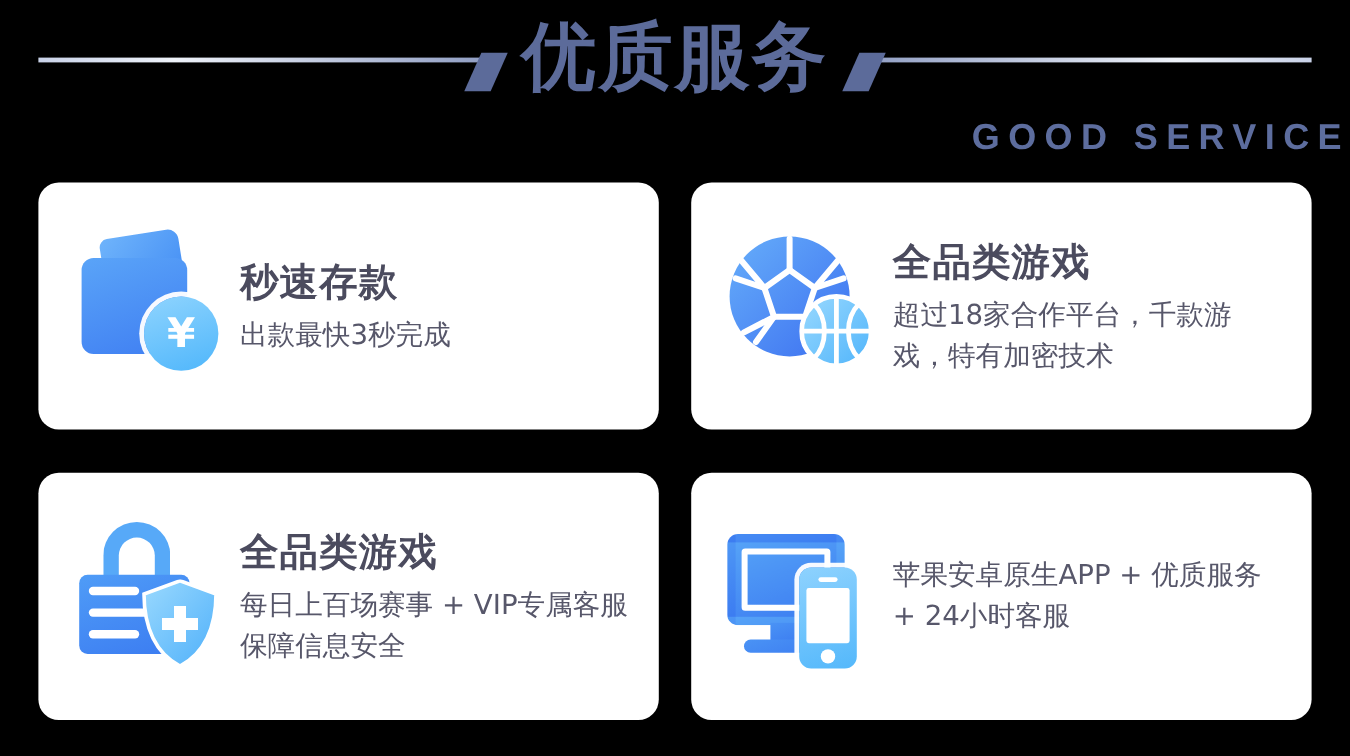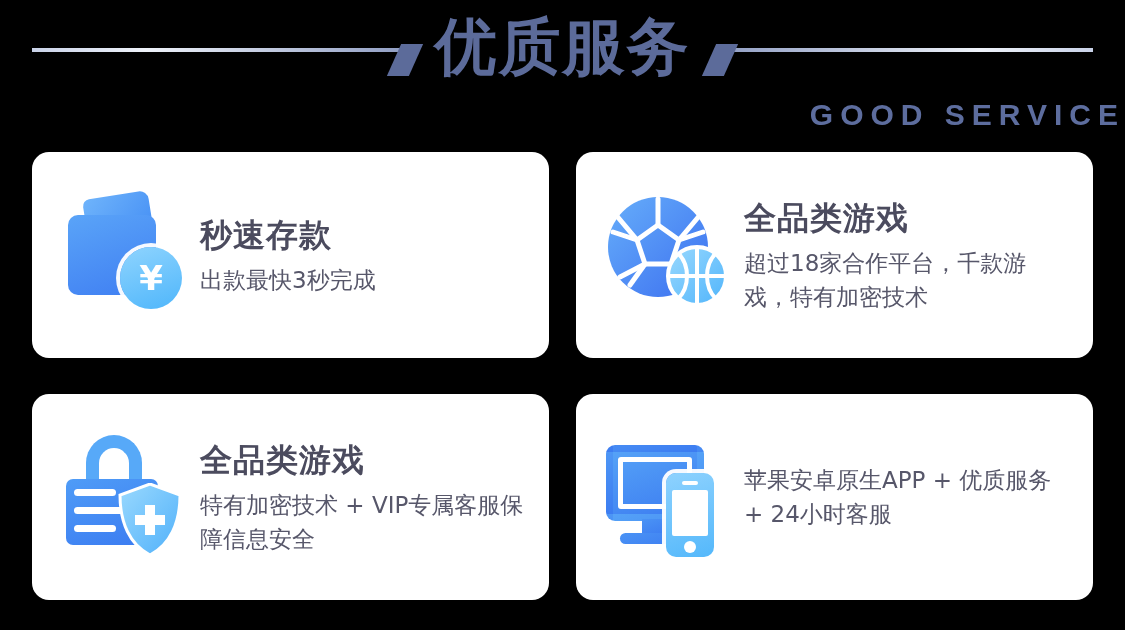--- a/index.html
+++ b/index.html
@@ -279,21 +279,21 @@
               <stop offset="0%" stop-color="#9ad9fe"></stop>
               <stop offset="100%" stop-color="#4fb0fa"></stop>
             </linearGradient>
           </defs>
           <path d="M32,1 L62,12 C62,40 52,62 32,72 C12,62 2,40 2,12 Z" fill="url(#shg)" stroke="#ffffff" stroke-width="3"></path>
           <path d="M27,22 L37,22 L37,32 L47,32 L47,42 L37,42 L37,52 L27,52 L27,42 L17,42 L17,32 L27,32 Z" fill="#ffffff"></path>
         </svg>
       </div>
       <div class="card-text">
         <div class="card-title">全品类游戏</div>
-        <div class="card-desc">特有加密技术 + VIP专属客服保障信息安全</div>
+        <div class="card-desc">每日上百场赛事 + VIP专属客服保障信息安全</div>
       </div>
     </div>
 
     <div class="card">
       <div class="icon-wrap">
         <div class="monitor"></div>
         <div class="monitor-neck"></div>
         <div class="monitor-base"></div>
         <div class="phone">
           <div class="phone-speaker"></div>

